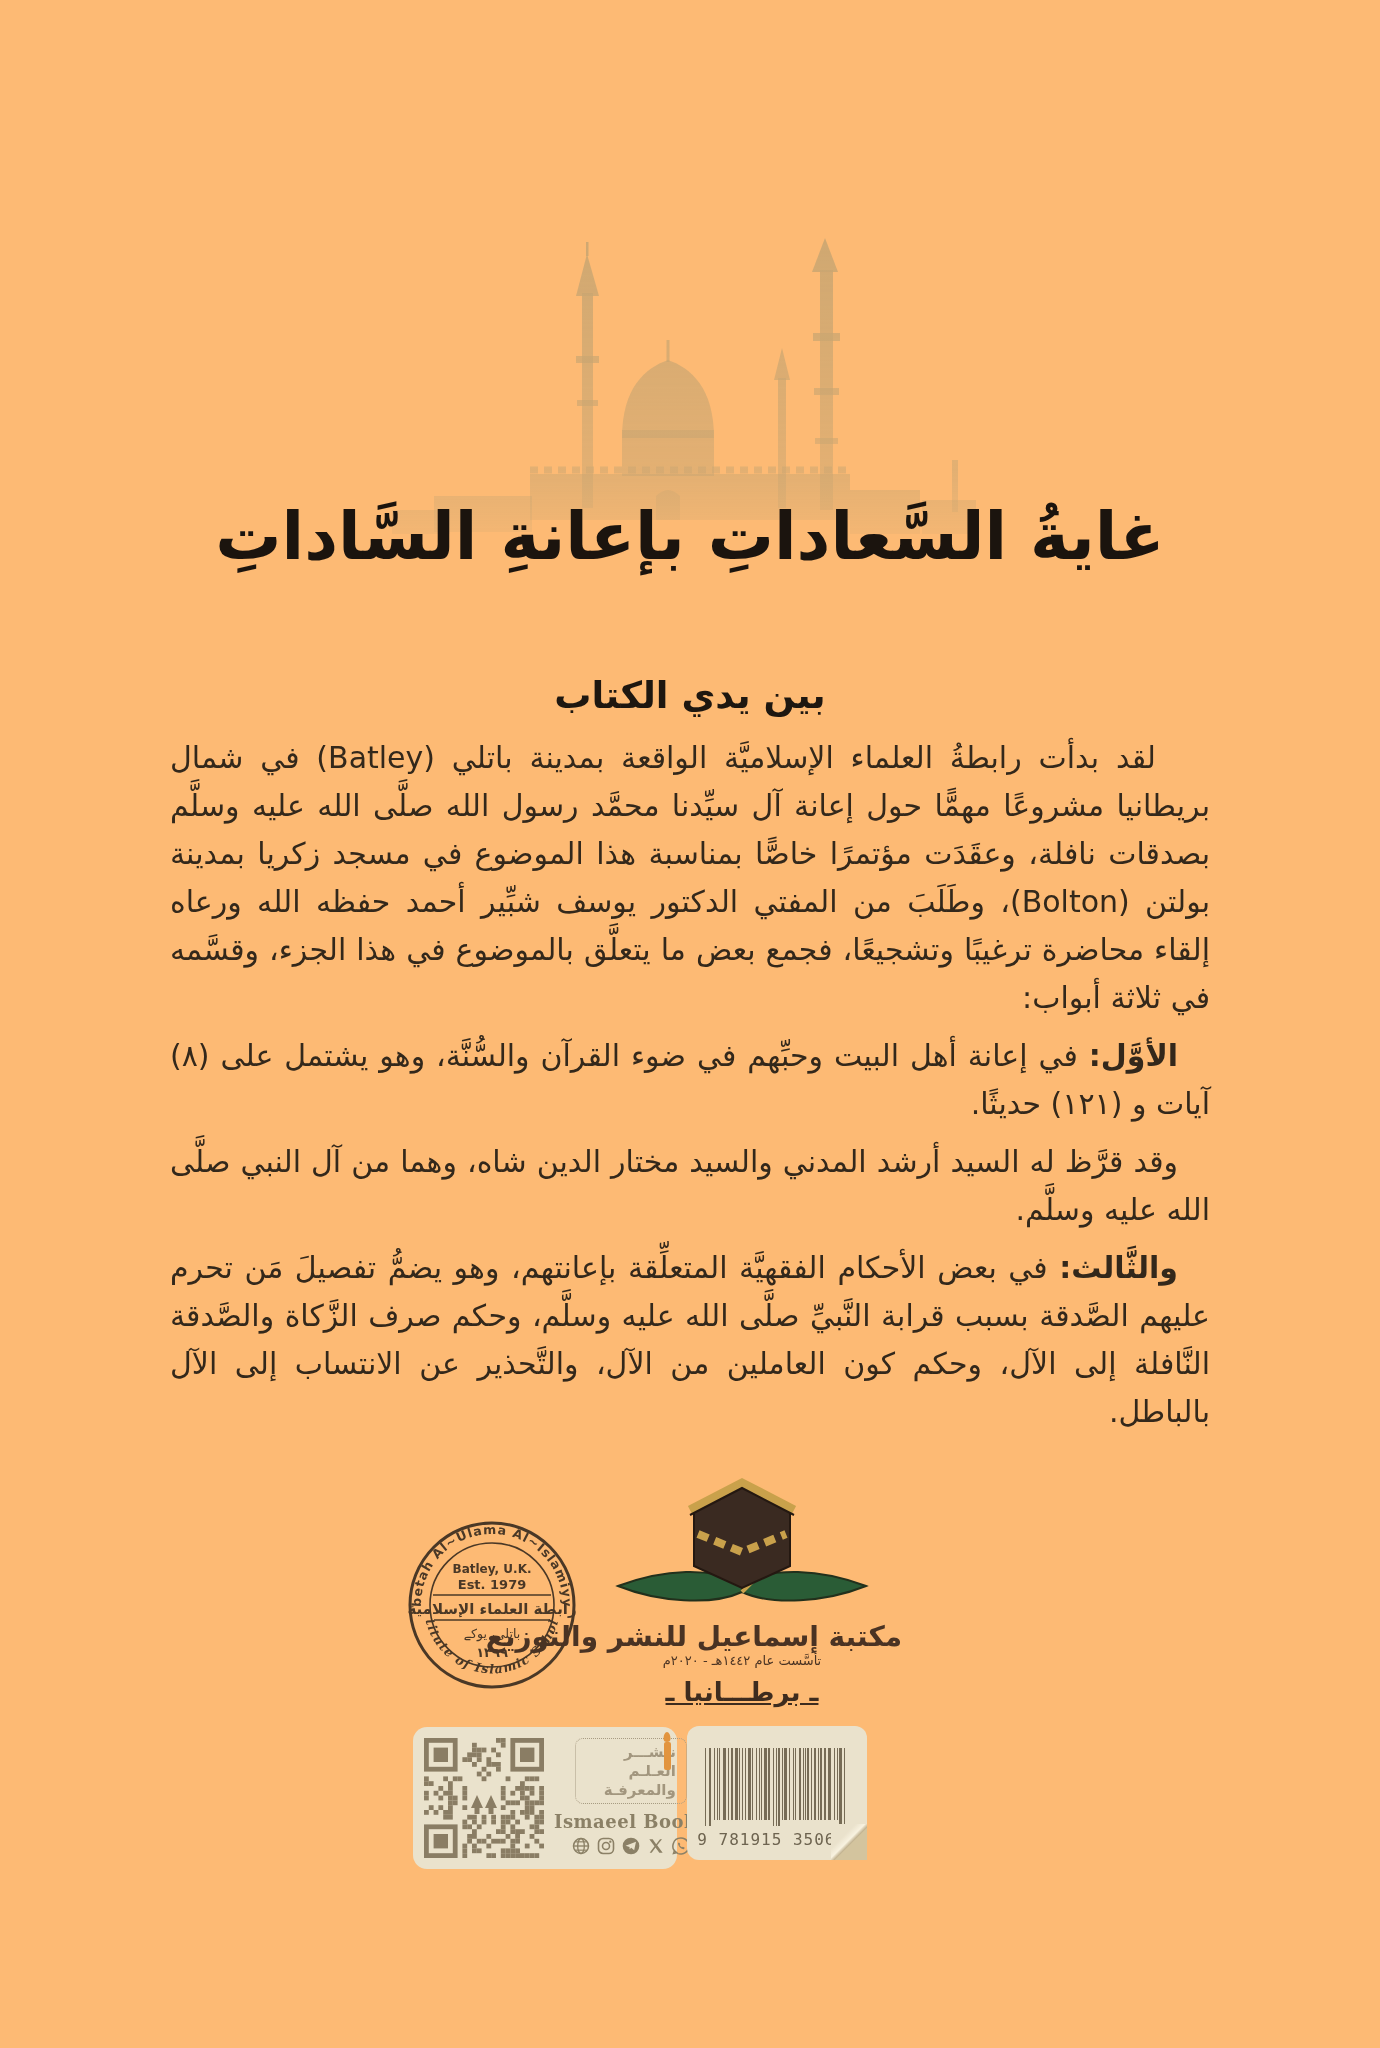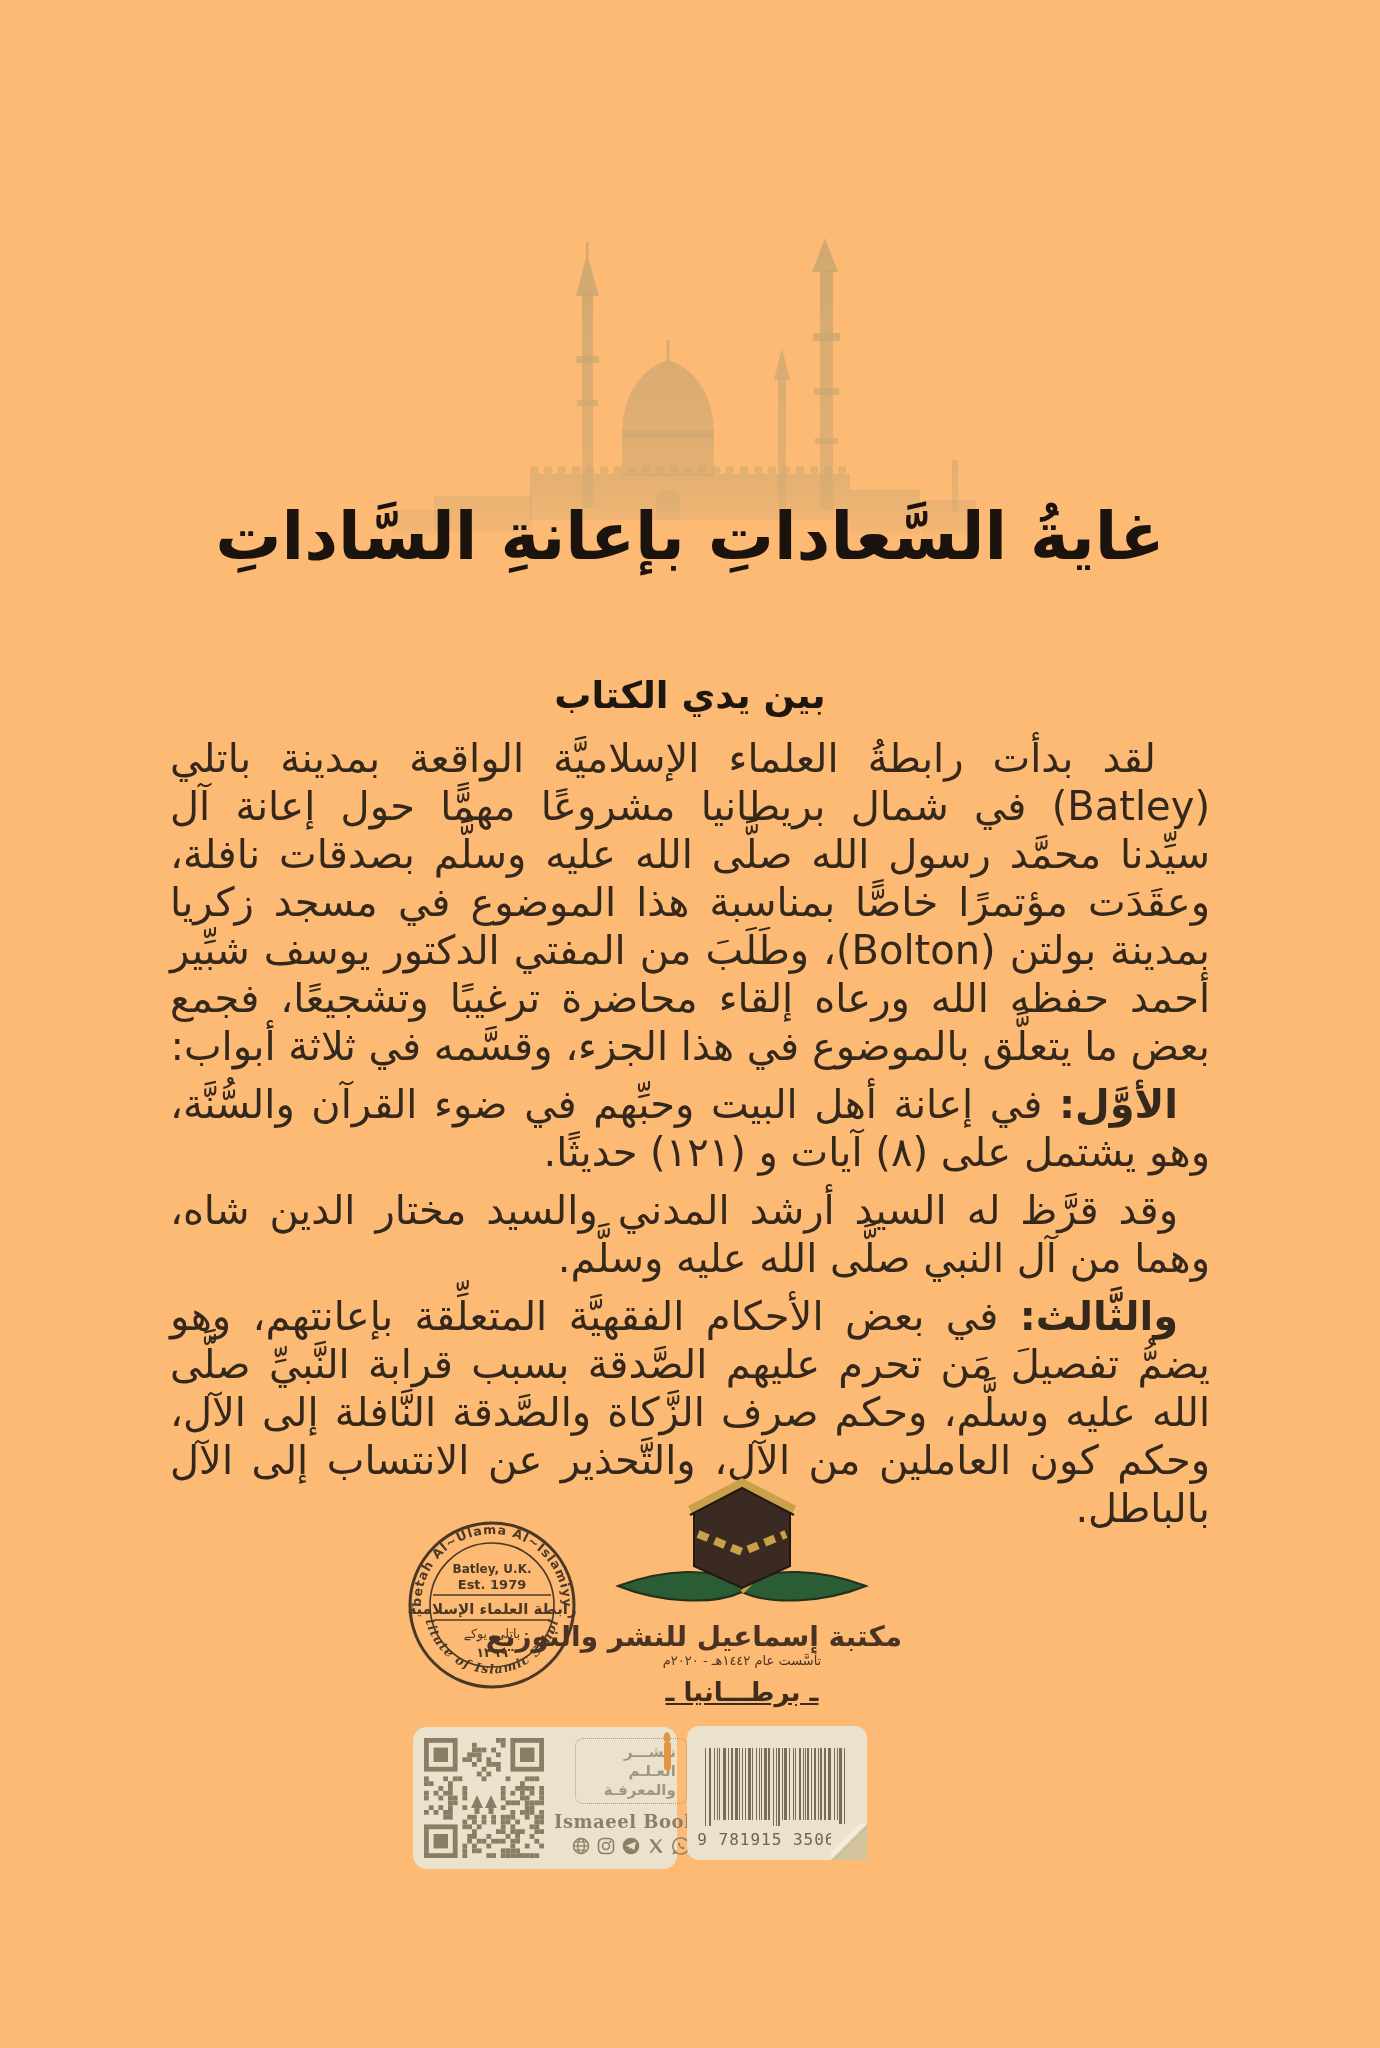--- a/index.html
+++ b/index.html
@@ -18,21 +18,21 @@
   }
   .subtitle{
     position:absolute; top:674px; left:0; width:100%;
     direction:rtl; text-align:center;
     font-size:37px; font-weight:bold; color:#1e1710;
   }
   
   .body-text{
     position:absolute; top:734px; right:170px; width:1040px;
     direction:rtl; text-align:justify;
-    font-size:40px; line-height:48px; color:#33281b;
+    font-size:30px; line-height:48px; color:#33281b;
   }
   .body-text p{margin:0 0 10px; text-indent:32px;}
   .body-text p.first{text-indent:54px;}
   .body-text p:last-child{margin-bottom:0;}
   .body-text b{font-weight:bold;}
   
   .stamp{position:absolute; left:406px; top:1519px; width:172px; height:172px;}
   .stamp text{fill:#4a3826;}
   .stamp .arc{font-size:12.5px; font-weight:bold; letter-spacing:1px;}
   .stamp .arcb{font-family:"DejaVu Serif",serif; font-style:italic; font-weight:bold; font-size:12.5px; letter-spacing:1.2px;}

